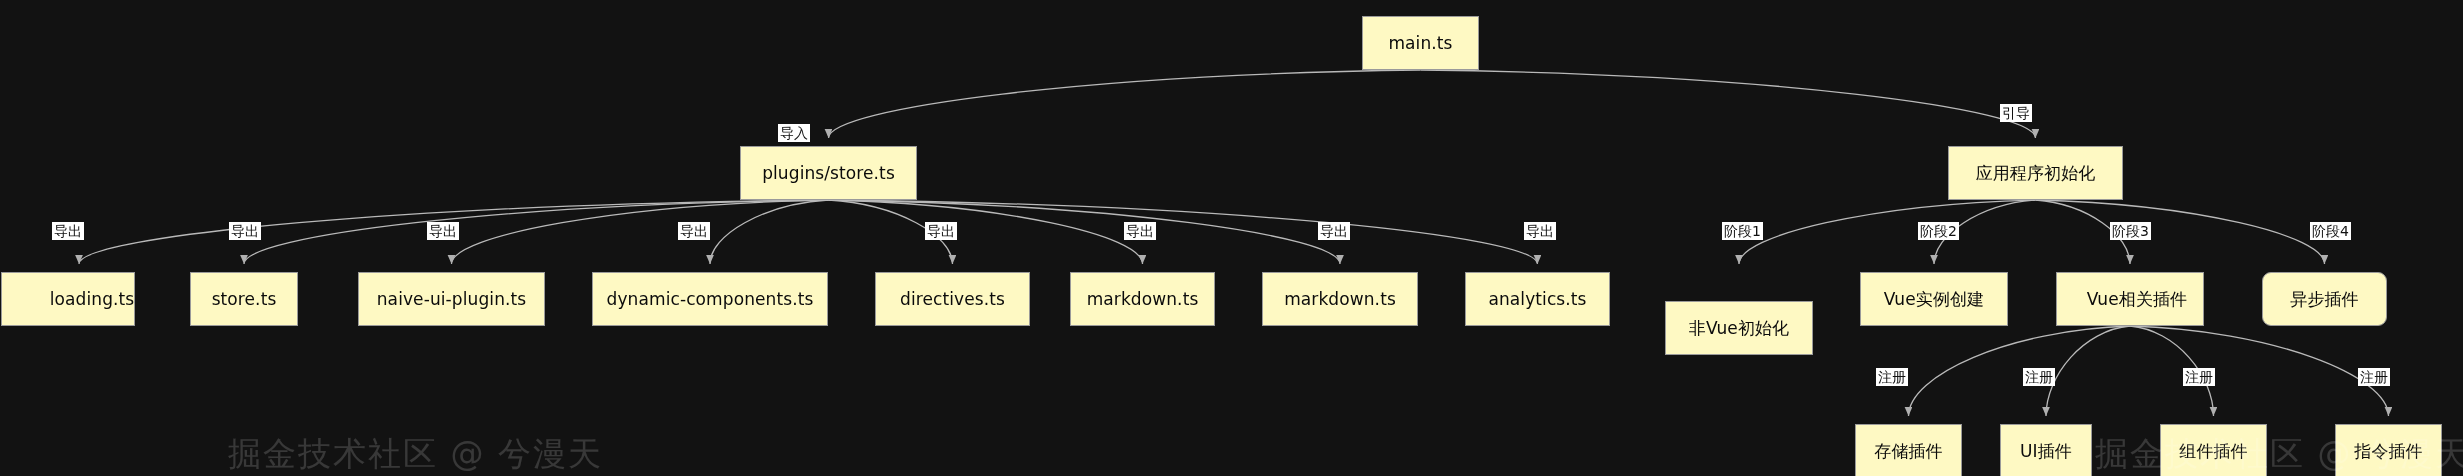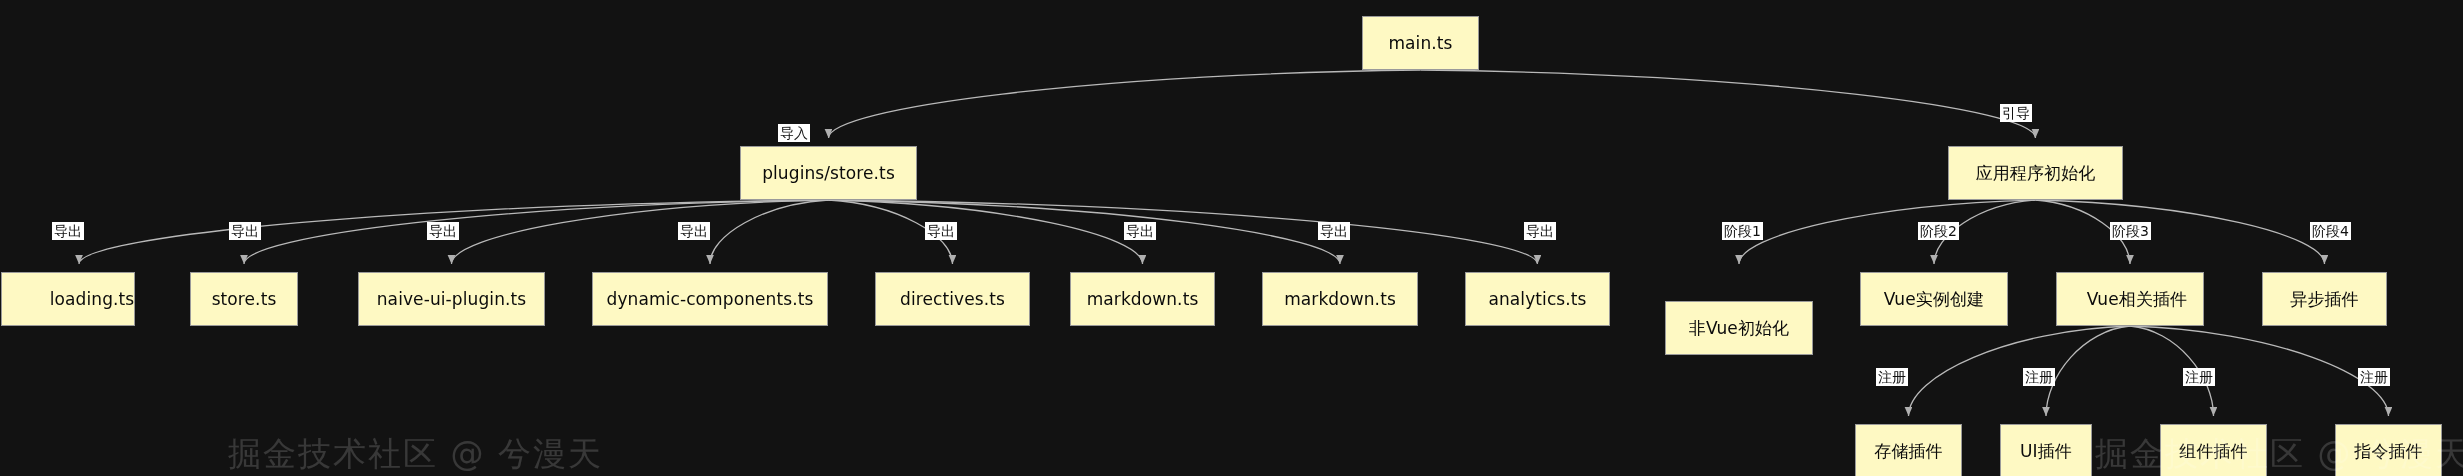--- a/index.html
+++ b/index.html
@@ -112,21 +112,21 @@
       </div>
       <div class="node" style="left: 1665px; top: 272px; width: 148px; height: 54px; margin-top: 29px;">
         <span>非Vue初始化</span>
       </div>
       <div class="node" style="left: 1860px; top: 272px; width: 148px; height: 54px;">
         <span>Vue实例创建</span>
       </div>
       <div class="node" style="left: 2056px; top: 272px; width: 148px; height: 54px; padding-left: 14px;">
         <span>Vue相关插件</span>
       </div>
-      <div class="node" style="left: 2262px; top: 272px; width: 125px; height: 54px;">
+      <div class="node" style="left: 2262px; top: 272px; width: 125px; height: 54px; border-radius: 9px;">
         <span>异步插件</span>
       </div>
       <div class="node" style="left: 1855px; top: 424px; width: 107px; height: 54px;">
         <span>存储插件</span>
       </div>
       <div class="node" style="left: 2000px; top: 424px; width: 92px; height: 54px;">
         <span>UI插件</span>
       </div>
       <div class="node" style="left: 2160px; top: 424px; width: 107px; height: 54px;">
         <span>组件插件</span>

